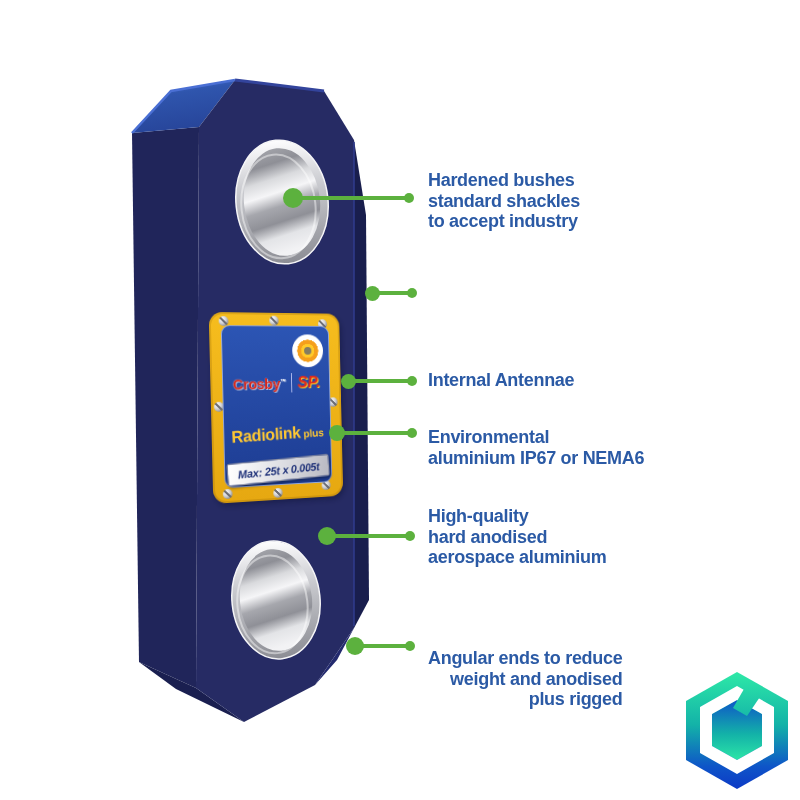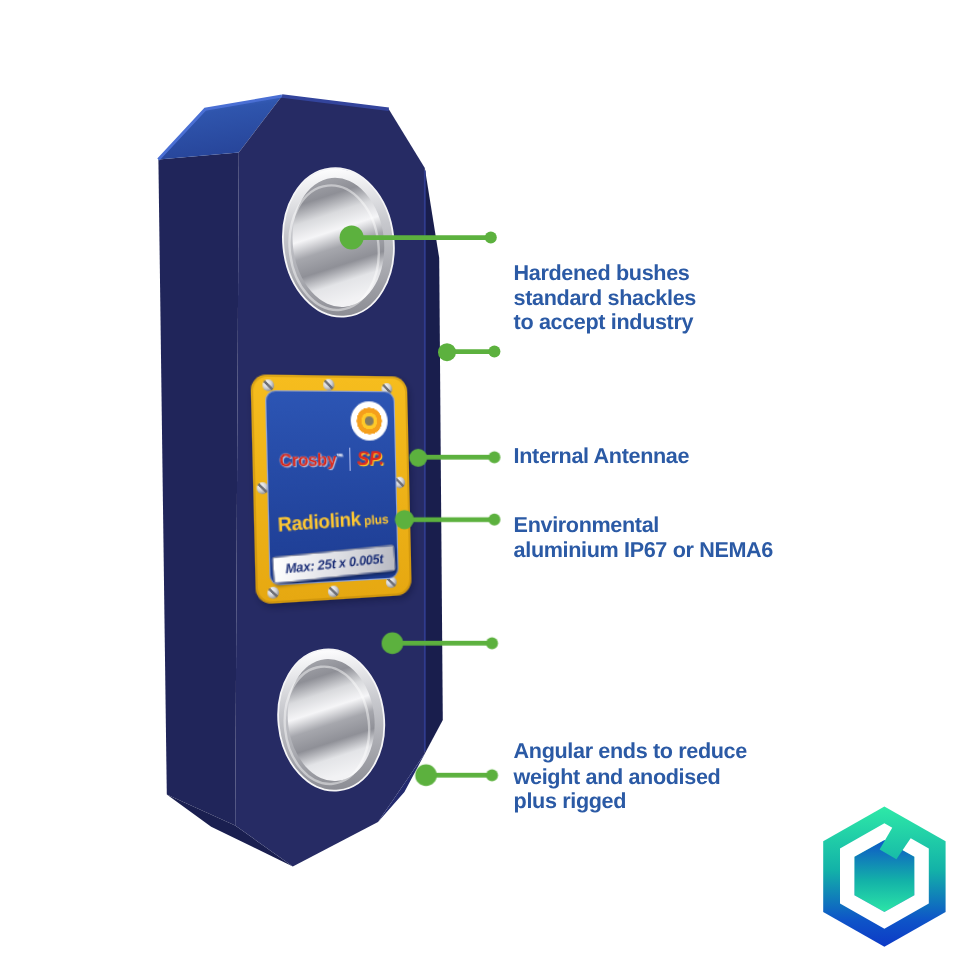--- a/index.html
+++ b/index.html
@@ -53,21 +53,21 @@
   .c6{left:355px;top:644px;width:55px;}
   .c1 .dot-big{width:20px;height:20px;left:-10px;top:-8px;}
   .c2 .dot-big,.c3 .dot-big{width:15px;height:15px;left:-7px;top:-5.5px;}
   .c4 .dot-big{width:16px;height:16px;left:-8px;top:-6px;}
   .c5 .dot-big,.c6 .dot-big{width:18px;height:18px;left:-9px;top:-7px;}
   .dot-small{width:10px;height:10px;right:-5px;top:-3px;}
 
   .feature{position:absolute;left:428px;color:#2b5aa5;font-weight:700;font-size:18px;
            line-height:20.5px;letter-spacing:-.3px;z-index:30;}
   .feature span{display:block;}
-  .f1{top:170px;margin-top:47px;} .f2{top:272px;} .f3{top:370px;} .f4{top:427px;} .f5{top:506px;} .f6{top:616px;}
+  .f1{top:170px;} .f2{top:272px;} .f3{top:370px;} .f4{top:427px;} .f5{top:506px;} .f6{top:648px;text-align:right;}
 
   
   .logo-svg{position:absolute;left:0;top:0;z-index:5;}
 </style>
 </head>
 <body>
 
 <div class="stage">
 
   <svg class="device-svg" width="800" height="800" viewBox="0 0 800 800">
@@ -178,20 +178,25 @@
     <span>standard shackles</span>
     <span>to accept industry</span>
   </div>
   <div class="feature f3">
     <span>Internal Antennae</span>
   </div>
   <div class="feature f4">
     <span>Environmental</span>
     <span>aluminium IP67 or NEMA6</span>
   </div>
+  <div class="feature f5">
+    <span>High-quality</span>
+    <span>hard anodised</span>
+    <span>aerospace aluminium</span>
+  </div>
   <div class="feature f6">
     <span>Angular ends to reduce</span>
     <span>weight and anodised</span>
     <span>plus rigged</span>
   </div>
 
   <svg class="logo-svg" width="800" height="800" viewBox="0 0 800 800">
     <defs>
       <linearGradient id="hexGrad" gradientUnits="userSpaceOnUse" x1="737" y1="672" x2="737" y2="790">
         <stop offset="0" stop-color="#2ee9a7"></stop>

